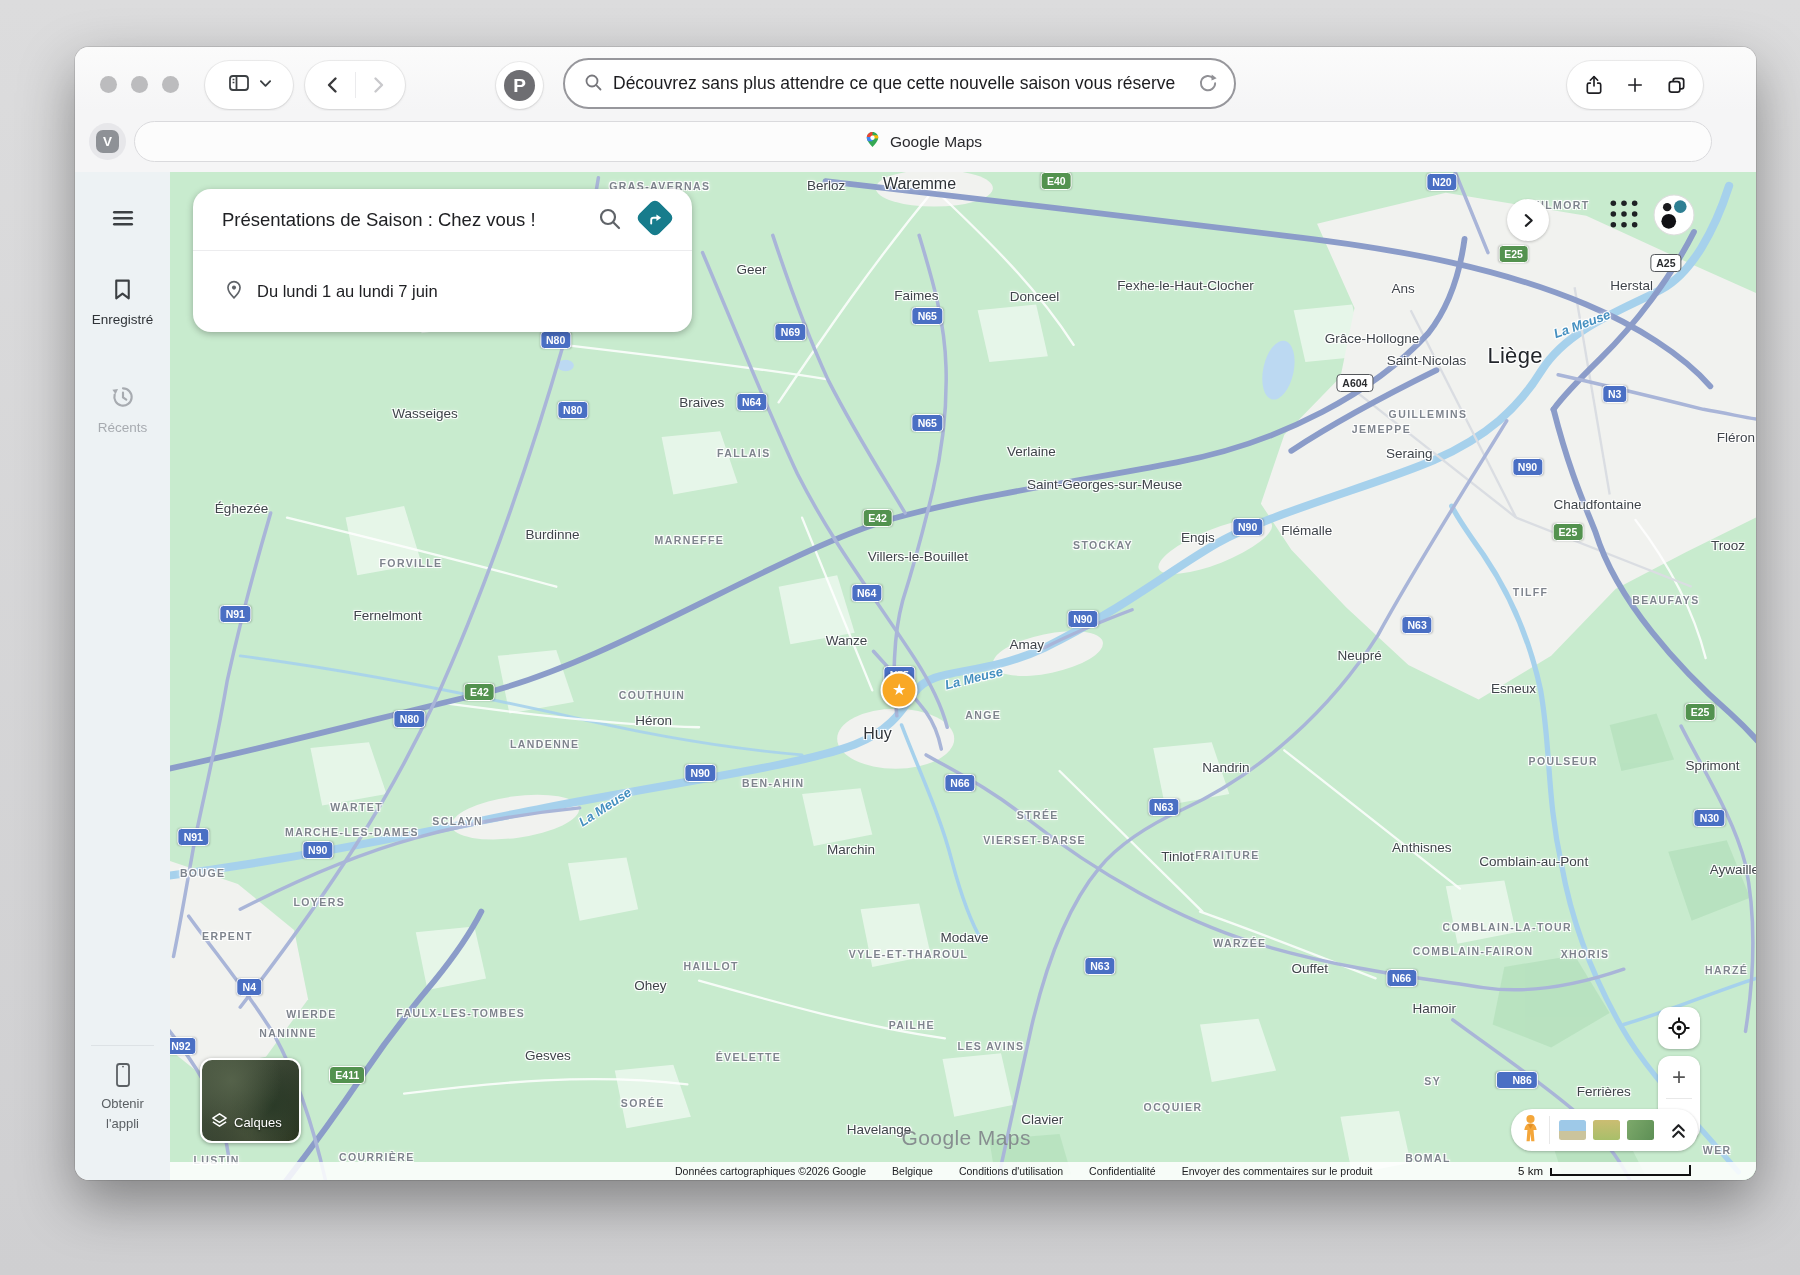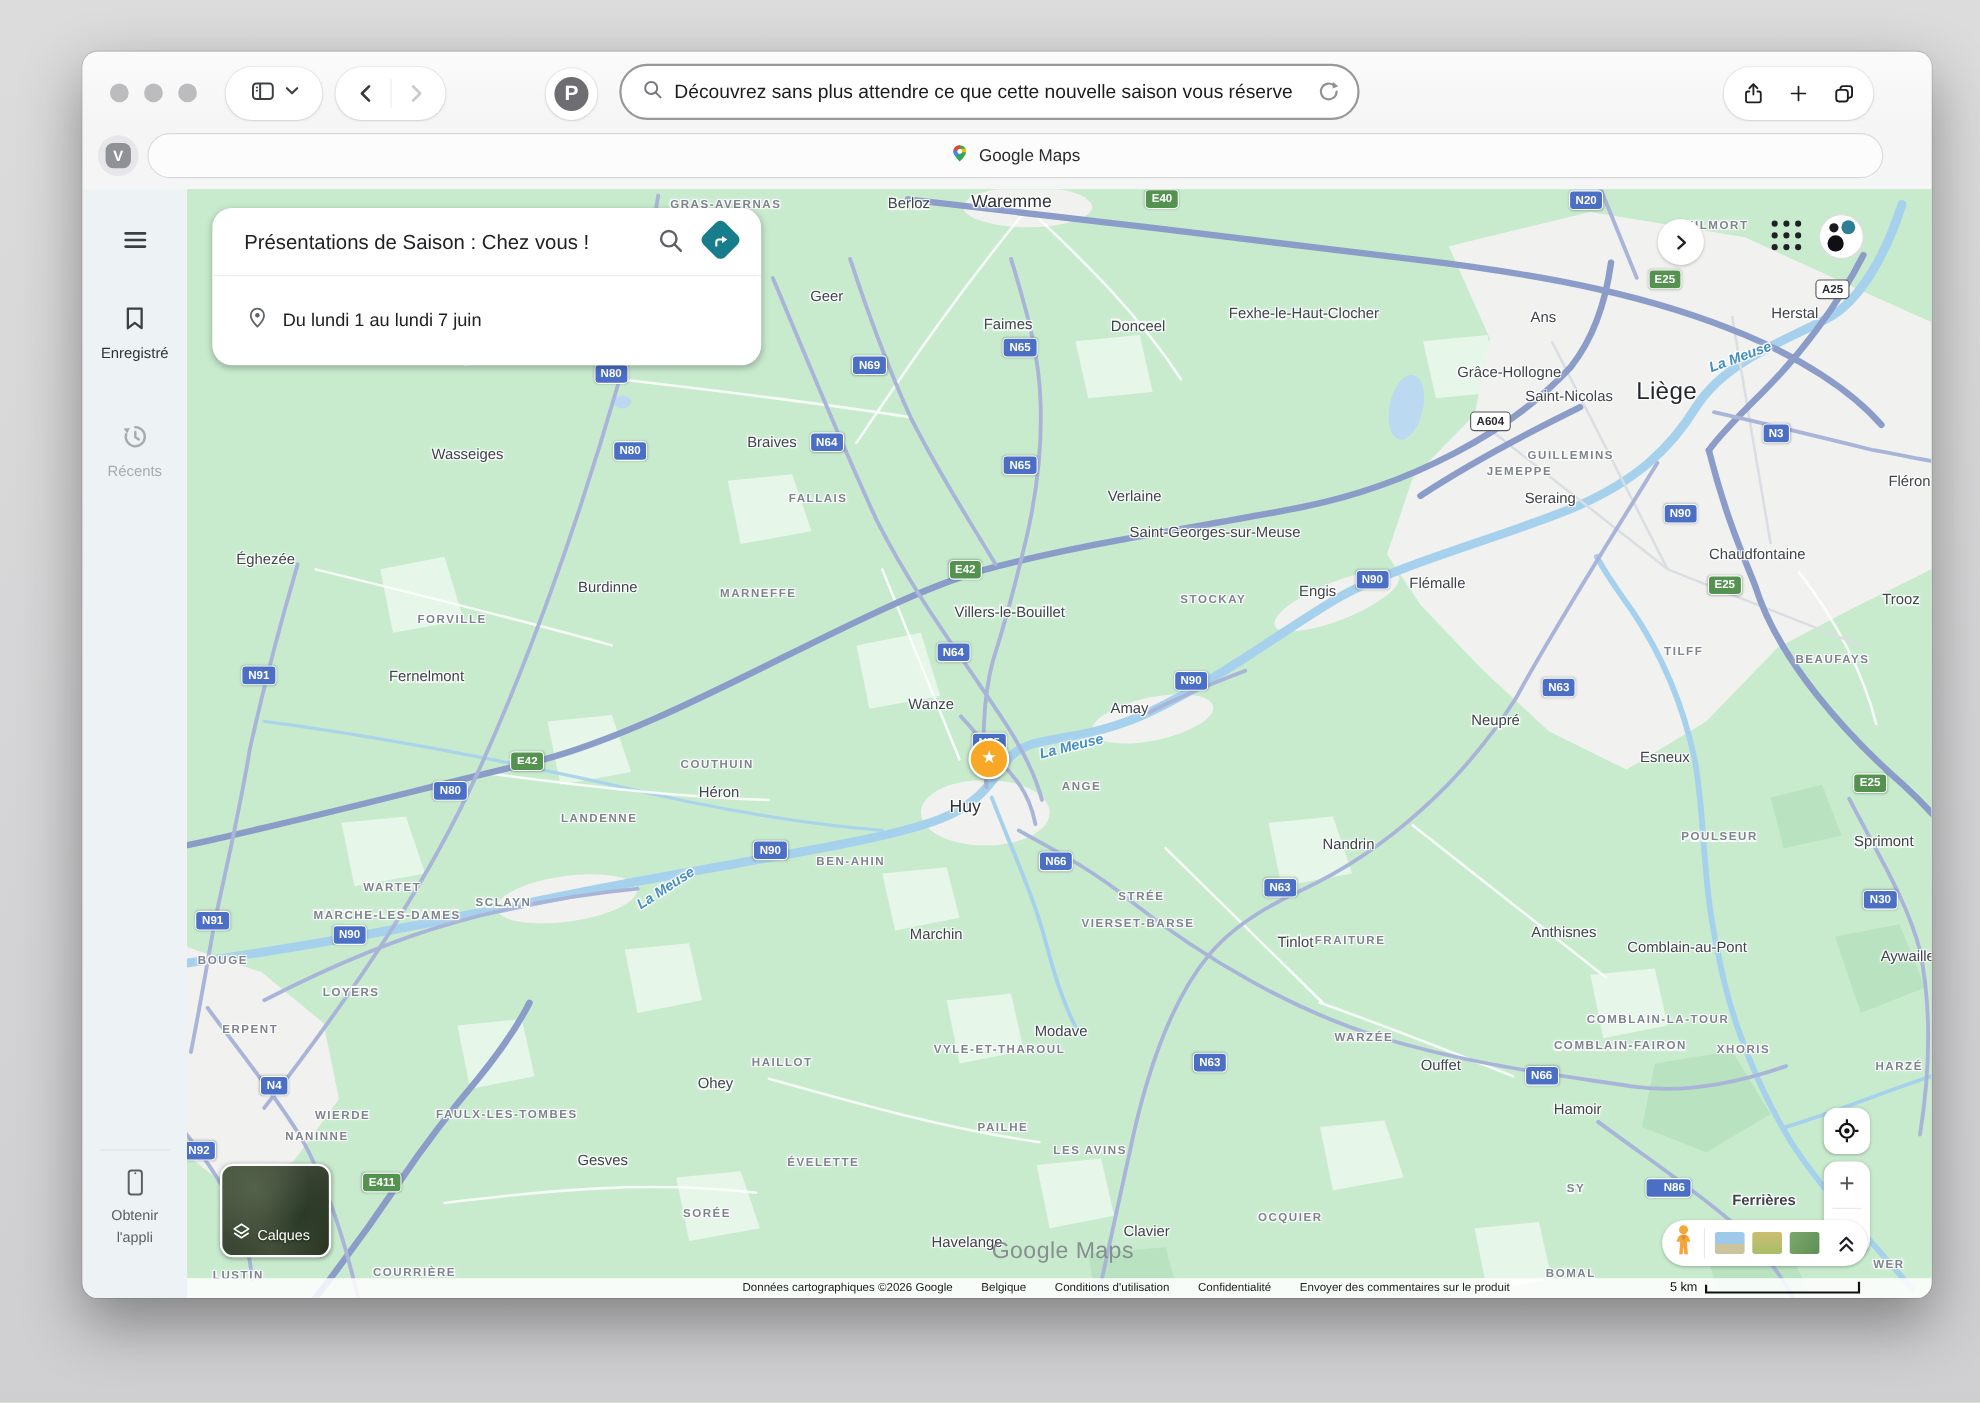--- a/index.html
+++ b/index.html
@@ -454,21 +454,21 @@
             <div class="lbl t-town" style="left: 30.9%; top: 80.9%;">Ohey</div>
             <div class="lbl t-town" style="left: 81.3%; top: 83.2%;">Hamoir</div>
             <div class="lbl t-district" style="left: 18.7%; top: 83.7%;">FAULX-LES-TOMBES</div>
             <div class="lbl t-district" style="left: 9.1%; top: 83.8%;">WIERDE</div>
             <div class="lbl t-district" style="left: 7.6%; top: 85.7%;">NANINNE</div>
             <div class="lbl t-district" style="left: 47.7%; top: 84.9%;">PAILHE</div>
             <div class="lbl t-district" style="left: 52.8%; top: 87%;">LES AVINS</div>
             <div class="lbl t-town" style="left: 24.3%; top: 87.9%;">Gesves</div>
             <div class="lbl t-district" style="left: 37.2%; top: 88.1%;">ÉVELETTE</div>
             <div class="lbl t-district" style="left: 81.2%; top: 90.4%;">SY</div>
-            <div class="lbl t-town" style="left: 92.2%; top: 91.4%; font-weight: bold;">Ferrières</div>
+            <div class="lbl t-town" style="left: 92.2%; top: 91.4%;">Ferrières</div>
             <div class="lbl t-district" style="left: 30.4%; top: 92.6%;">SORÉE</div>
             <div class="lbl t-town" style="left: 45.6%; top: 95.2%;">Havelange</div>
             <div class="lbl t-town" style="left: 56.1%; top: 94.2%;">Clavier</div>
             <div class="lbl t-district" style="left: 64.5%; top: 93%;">OCQUIER</div>
             <div class="lbl t-district" style="left: 80.9%; top: 98.1%;">BOMAL</div>
             <div class="lbl t-district" style="left: 99.5%; top: 97.3%;">WER</div>
             <div class="lbl t-district" style="left: 3%; top: 98.3%;">LUSTIN</div>
             <div class="lbl t-district" style="left: 13.3%; top: 98%;">COURRIÈRE</div>
             <div class="shield sh-e" style="left: 57%; top: 0.9%;">E40</div>
             <div class="shield sh-n" style="left: 81.8%; top: 1%;">N20</div>

